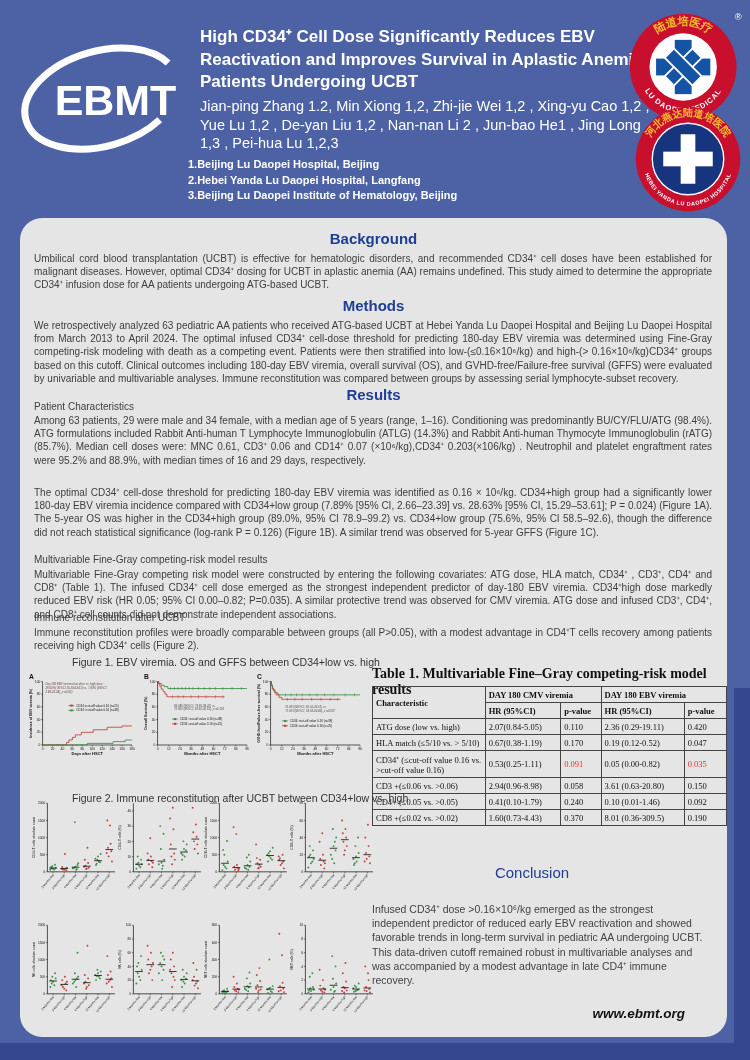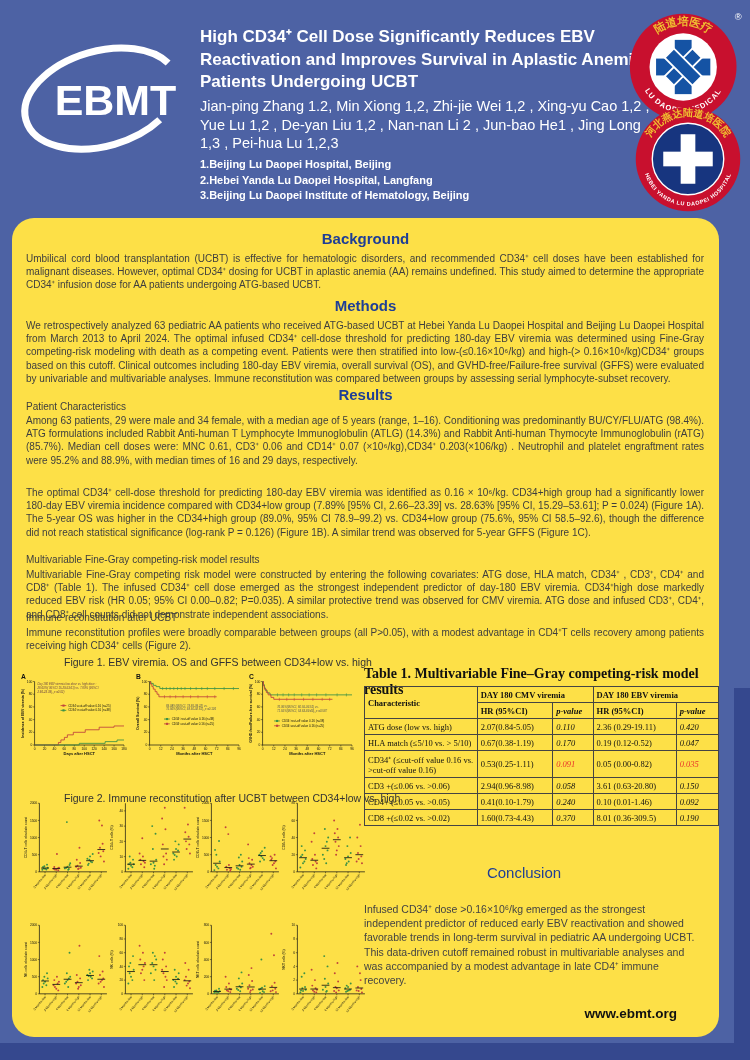--- a/index.html
+++ b/index.html
@@ -6,55 +6,55 @@
   .poster{position:relative;width:750px;height:1060px;background:#4d62a4;overflow:hidden;
           font-family:"Liberation Sans",sans-serif;}
   .accent-right{position:absolute;right:0;top:688px;width:16px;height:372px;background:#35488e;}
   .accent-bottom{position:absolute;left:0;bottom:0;width:100%;height:17px;background:#35488e;}
 
   
   .ebmt-logo{position:absolute;left:8px;top:22px;width:196px;height:140px;}
   .title{position:absolute;left:200px;top:26px;width:448px;color:#fff;font-weight:bold;
          font-size:17px;line-height:1.33;}
   .authors{position:absolute;left:200px;top:97px;width:450px;color:#fff;font-size:14.5px;line-height:1.28;}
-  .affils{position:absolute;left:200px;top:157px;color:#fff;font-size:11px;font-weight:bold;line-height:1.42;}
+  .affils{position:absolute;left:188px;top:157px;color:#fff;font-size:11px;font-weight:bold;line-height:1.42;}
   .logo1{position:absolute;left:628px;top:9px;width:116px;height:116px;}
   .logo2{position:absolute;left:633px;top:104px;width:110px;height:110px;}
 
   
-  .card{position:absolute;left:12px;top:218px;width:707px;height:819px;background:#fde047;
+  .card{position:absolute;left:20px;top:218px;width:707px;height:819px;background:#e5e5e5;
         border-radius:22px;overflow:hidden;}
   .h-sec{position:absolute;left:0;width:100%;text-align:center;color:#1e3e96;
          font-weight:bold;font-size:15px;}
   .body-p{position:absolute;left:14px;width:678px;color:#3e3e3e;font-size:10px;
           line-height:1.32;text-align:justify;}
   .subhead{position:absolute;left:14px;width:678px;color:#3e3e3e;font-size:10px;}
   .figcap{position:absolute;left:12px;color:#333;font-size:10.5px;margin-left:40px;}
 
   .panel{position:absolute;}
   .panel svg{display:block;}
 
   
   .tbl-title{position:absolute;left:352px;top:448px;width:340px;font-family:"Liberation Serif",serif;
              font-weight:bold;font-size:14px;color:#111;}
   table.t1{position:absolute;left:352px;top:468px;border-collapse:collapse;
            font-family:"Liberation Serif",serif;font-size:8.5px;color:#111;}
   table.t1 th,table.t1 td{border:1px solid #444;padding:2.5px 3px;text-align:left;vertical-align:middle;}
   table.t1 th{font-weight:bold;}
-  table.t1 .pv{font-style:italic;margin-top:35px;}
+  table.t1 .pv{margin-top:35px;}
   table.t1 .red{color:#e8312a;}
   table.t1 .c-char{width:108px;}
   table.t1 .c-hr1{width:70px;} table.t1 .c-p1{width:34px;}
   table.t1 .c-hr2{width:78px;} table.t1 .c-p2{width:36px;}
 
   .concl-head{position:absolute;left:352px;top:646px;width:320px;text-align:center;
               color:#1e3e96;font-weight:normal;font-size:15px;}
   .concl-body{position:absolute;left:352px;top:684px;width:340px;color:#434343;
               font-size:10.5px;line-height:1.35;}
-  .footer-url{position:absolute;right:42px;top:788px;color:#111;font-weight:bold;font-size:13.5px;}
+  .footer-url{position:absolute;right:42px;top:788px;color:#111;font-weight:bold;font-size:13.5px;font-style:italic;}
 </style>
 </head>
 <body>
 
 <div class="poster">
   <div class="accent-right"></div>
   <div class="accent-bottom"></div>
 
   <svg class="ebmt-logo" viewBox="0 0 210 150">
     <ellipse cx="100" cy="82" rx="84" ry="51" fill="none" stroke="#ffffff" stroke-width="7.5" stroke-dasharray="360 76" stroke-dashoffset="-52" transform="rotate(-16 100 82)"></ellipse>

